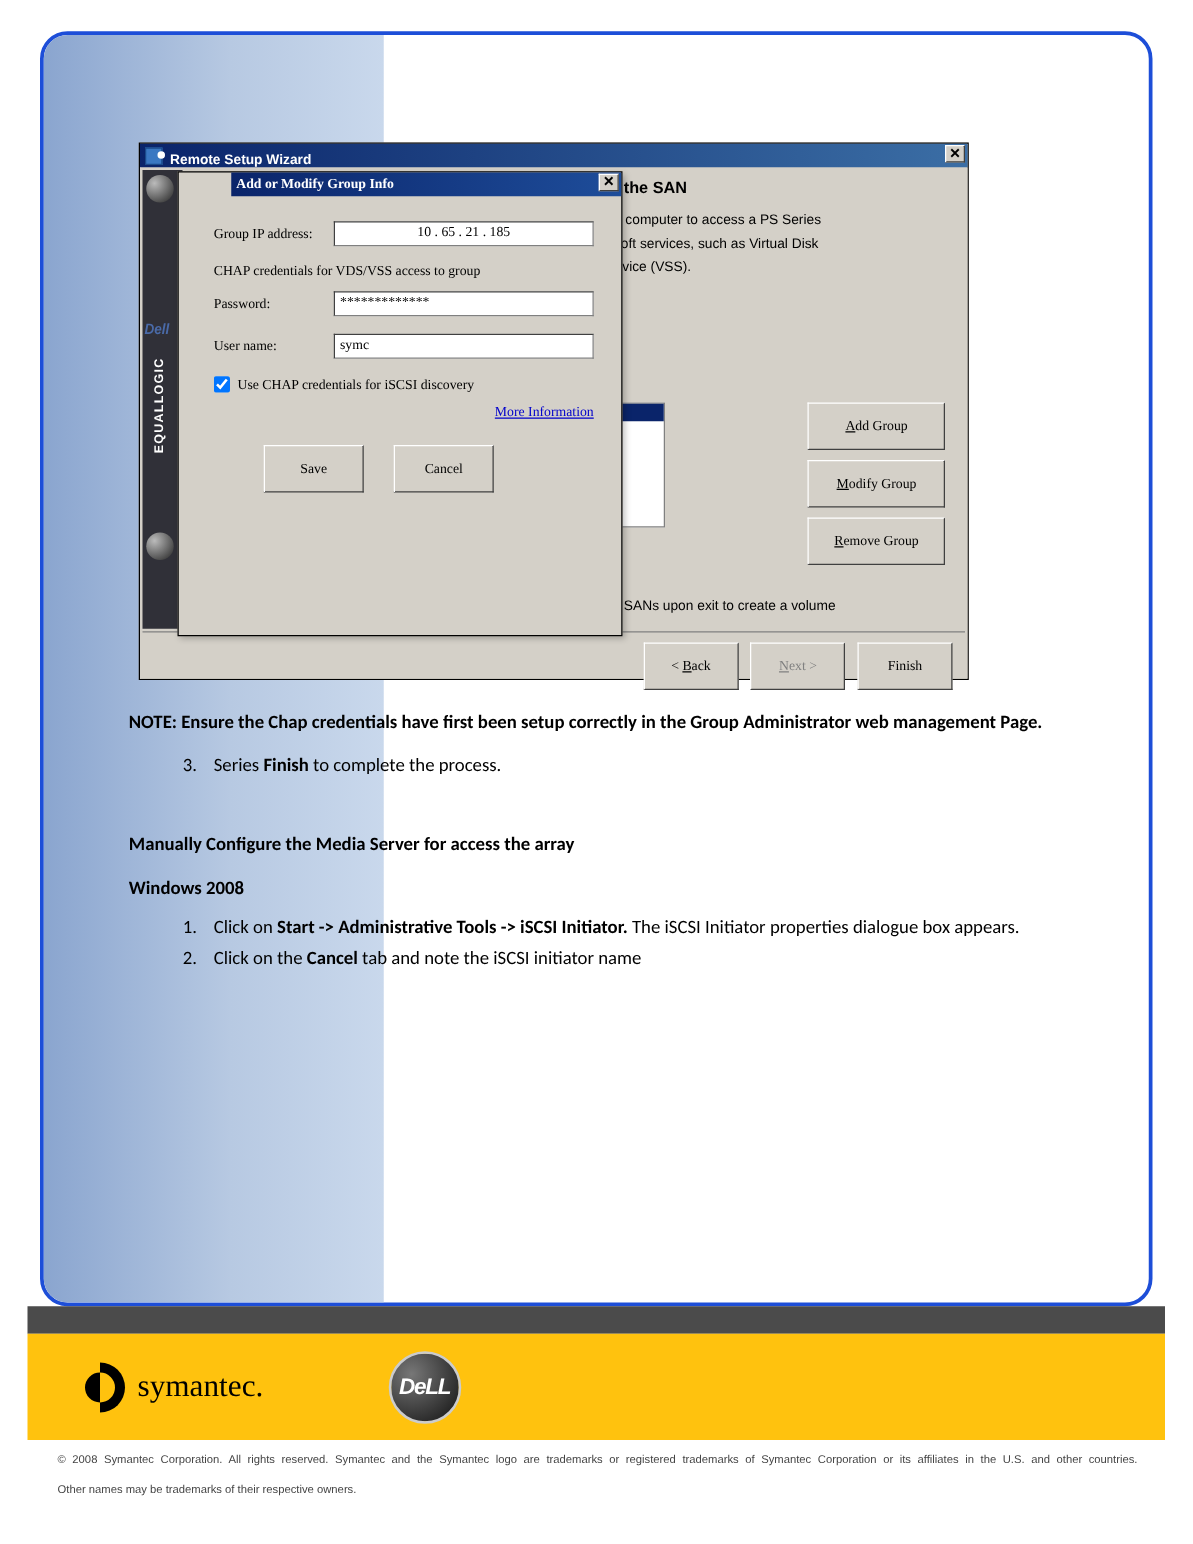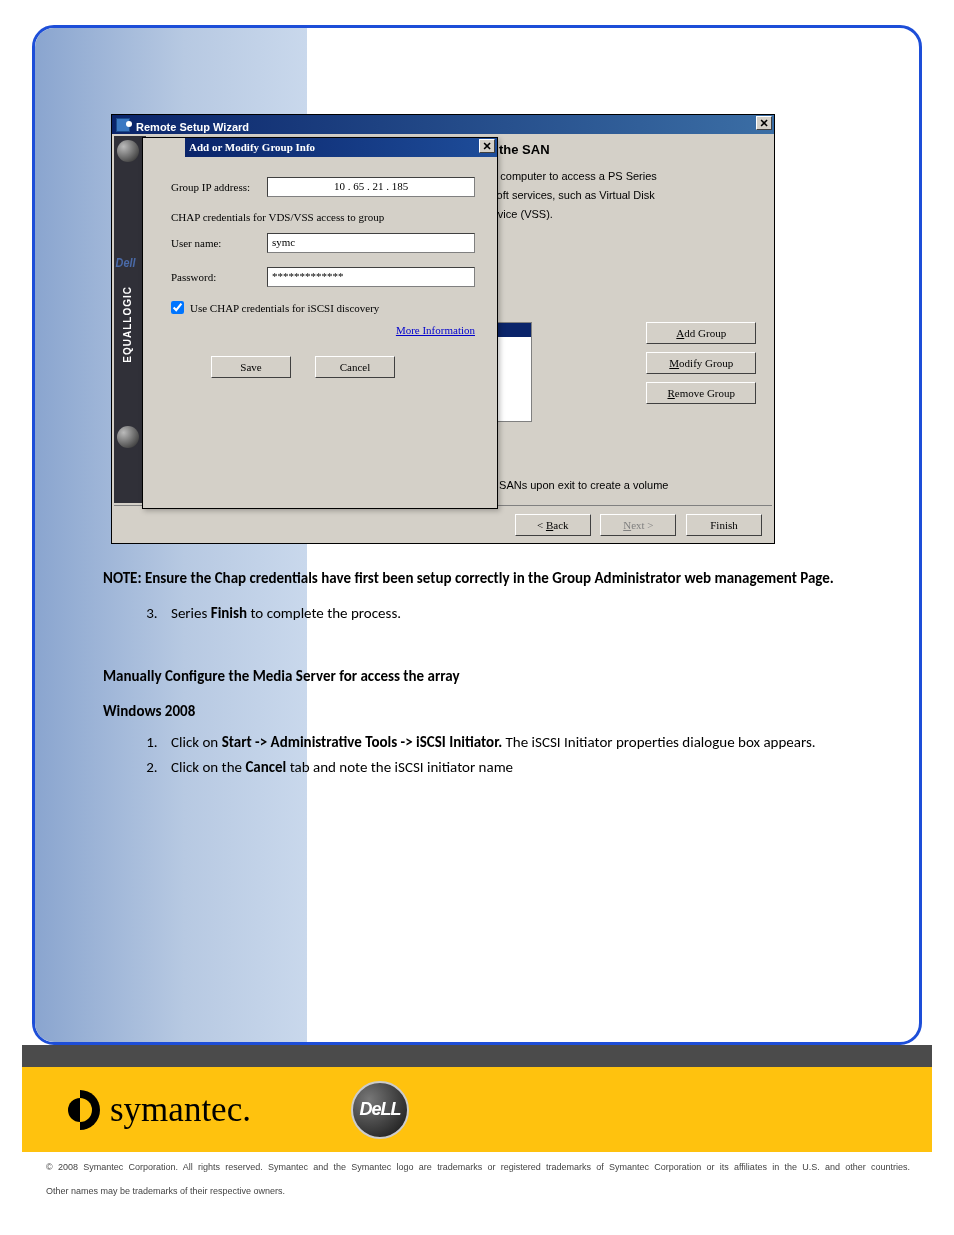--- a/index.html
+++ b/index.html
@@ -49,21 +49,21 @@
   .wiz-sidebar .dell { position:absolute; left:0; top:120px; width:32px; color:#4a6aa8; font:italic bold 12px Arial; transform:scaleX(.9);}
   .wiz-sidebar .eq { position:absolute; left:8px; top:150px; color:#fff; font:bold 10px Arial; writing-mode:vertical-rl; transform:rotate(180deg); letter-spacing:1px;}
   .wiz-right {
     position:absolute; left:340px; top:8px; right:8px; bottom:42px;
     background:#d4d0c8; font-size:11px; color:#000;
   }
   .wiz-right h3{font-size:13px; font-weight:bold; margin-bottom:12px;}
   .wiz-right .para{margin:4px 0; line-height:1.35;}
   .groupbtns{position:absolute; top:180px; right:10px; display:flex; flex-direction:column; gap:8px;}
   .winbtn{
-    min-width:96px; height:22px; background:#d4d0c8;
+    min-width:96px; height:38px; background:#d4d0c8;
     border:1px solid #fff; border-right-color:#404040; border-bottom-color:#404040;
     font:11px Tahoma; cursor:pointer; padding:0 20px; text-align:center;
   }
   .winbtn.disabled{color:#808080;}
   .wizlist{position:absolute; top:180px; left:0; width:80px; height:100px; background:#fff; border:1px solid #808080;}
   .wizlist .sel{background:#0a246a; color:#fff; height:14px;}
   .wiz-bottom{
     position:absolute; left:2px; right:2px; bottom:2px; height:36px; border-top:1px solid #808080; padding-top:8px;
     padding-right:10px; text-align:right;
   }
@@ -107,21 +107,21 @@
   .doc .h4{font-weight:bold; margin-top:42px; margin-bottom:10px;}
   .doc .h5{font-weight:bold; margin-top:14px; margin-bottom:10px;}
 
   
   .footerbar{position:absolute; left:22px; width:910px; top:1045px; height:22px; background:#4b4b4b;}
   .footerylw{position:absolute; left:22px; width:910px; top:1067px; height:85px; background:#ffc20e; display:flex; align-items:center;}
   .symlogo{display:flex; align-items:center; gap:10px; margin-left:38px;}
   .symcircle{width:40px; height:40px; position:relative;}
   .symcircle::before{content:""; position:absolute; inset:0; border-radius:50%; background:conic-gradient(#000 0 180deg, #ffc20e 180deg 360deg);}
   .symcircle::after{content:""; position:absolute; left:8px; top:8px; width:24px; height:24px; border-radius:50%; background:conic-gradient(#ffc20e 0 180deg, #000 180deg 360deg);}
-  .symtxt{font-family: "Times New Roman", serif; font-size:35px; color:#000;}
+  .symtxt{font-family: "Times New Roman", serif; font-size:25px; color:#000;}
   .dellball{
     margin-left:100px; width:58px; height:58px; border-radius:50%;
     background:radial-gradient(circle at 30% 30%, #777, #111); color:#fff;
     display:flex; align-items:center; justify-content:center;
     font:italic bold 18px Arial; letter-spacing:-1px; border:2px solid #ccc;
   }
   .cpr{
     position:absolute; left:46px; top:1162px; width:864px;
     font:9px/1.25 Arial; color:#444; text-align:justify; text-align-last:justify;
   }
@@ -177,26 +177,26 @@
           <span>Add or Modify Group Info</span>
           <span class="title-close">✕</span>
         </div>
         <div class="mbody">
           <div class="frow">
             <div class="flabel">Group IP address:</div>
             <div class="ftxt" style="text-align:center;">10  .  65  .  21  . 185</div>
           </div>
           <div class="sect">CHAP credentials for VDS/VSS access to group</div>
           <div class="frow">
+            <div class="flabel">Password:</div>
+            <div class="ftxt">*************</div>
+          </div>
+          <div class="frow">
             <div class="flabel">User name:</div>
             <div class="ftxt">symc</div>
-          </div>
-          <div class="frow">
-            <div class="flabel">Password:</div>
-            <div class="ftxt">*************</div>
           </div>
           <div class="chk">
             <input type="checkbox" checked="" style="">
             <span>Use CHAP credentials for iSCSI discovery</span>
           </div>
           <div class="right-align"><span class="link">More Information</span></div>
           <div class="mbtns">
             <button class="winbtn">Save</button>
             <button class="winbtn">Cancel</button>
           </div>

